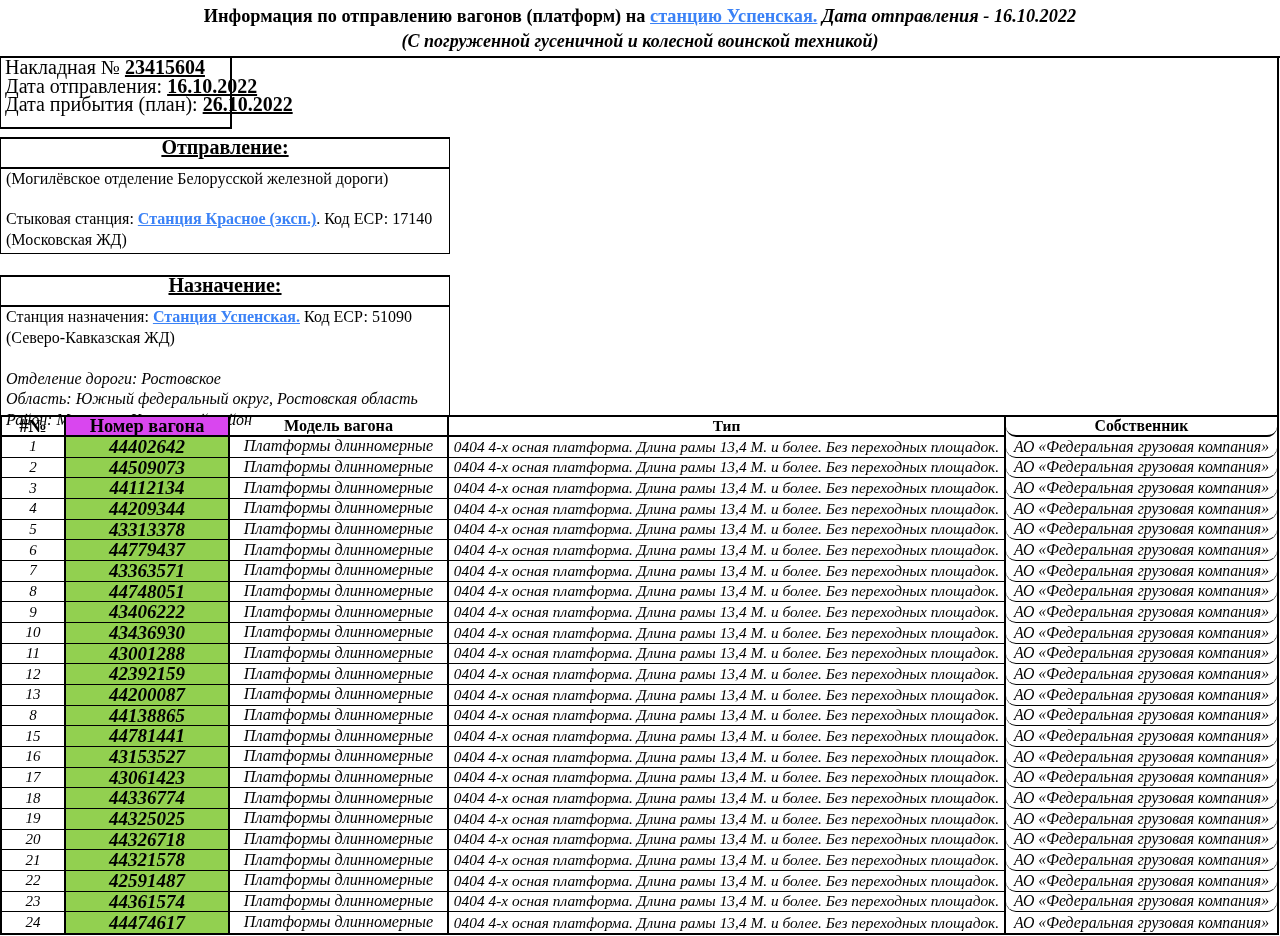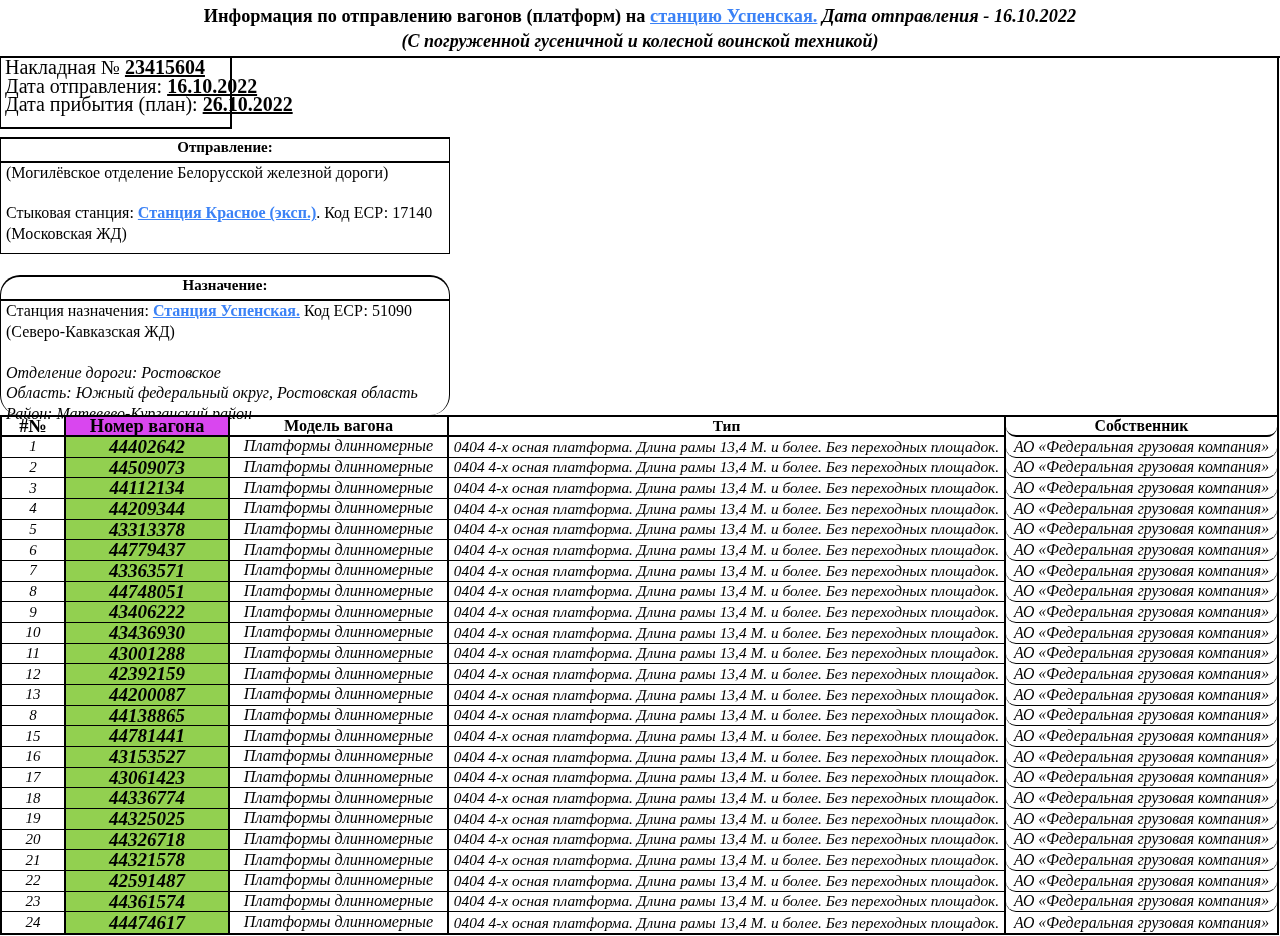--- a/index.html
+++ b/index.html
@@ -39,25 +39,25 @@
   #waybill-box .wline { height: 18.5px; line-height: 18.5px; white-space: nowrap; }
   #waybill-box .wval { font-weight: bold; text-decoration: underline; }
 
   
   .section-box {
     left: 0; width: 450px;
     border: 1.5px solid #000;
     border-top-width: 2px;
   }
   #departure-box { top: 137px; height: 117px; }
-  #destination-box { top: 275px; height: 140px; border-bottom: none; border-radius: 20px; }
+  #destination-box { top: 275px; height: 140px; border-bottom: none; }
   .section-header {
-    height: 24px; line-height: 16px;
+    height: 30px; line-height: 16px;
     border-bottom: 2px solid #000;
-    text-align: center; font-weight: bold; font-size: 15px;
+    text-align: center; font-weight: bold; font-size: 20px; text-decoration: underline;
   }
   .section-body { padding-left: 5px; font-size: 16px; }
   .sline { height: 20.2px; line-height: 20.2px; white-space: nowrap; }
   #destination-box .sline { height: 20.6px; line-height: 20.6px; }
   .sline.italic { font-style: italic; }
 
   
   #wagon-table {
     left: 0; top: 415px; width: 1279px; height: 520px;
     border: 2px solid #000;

